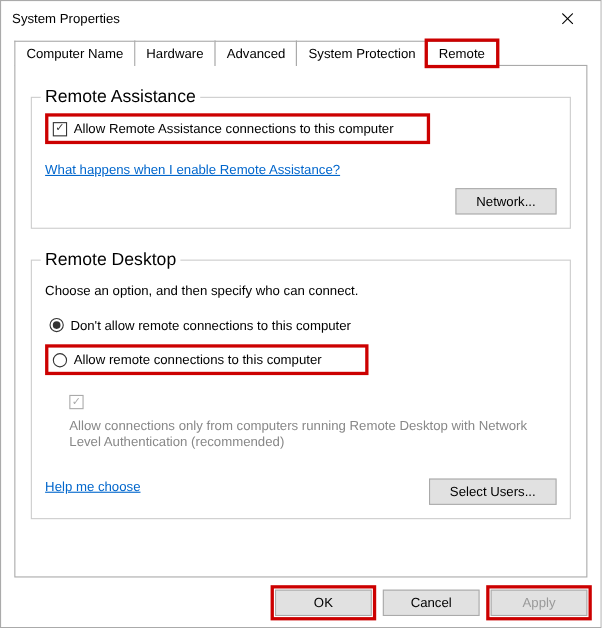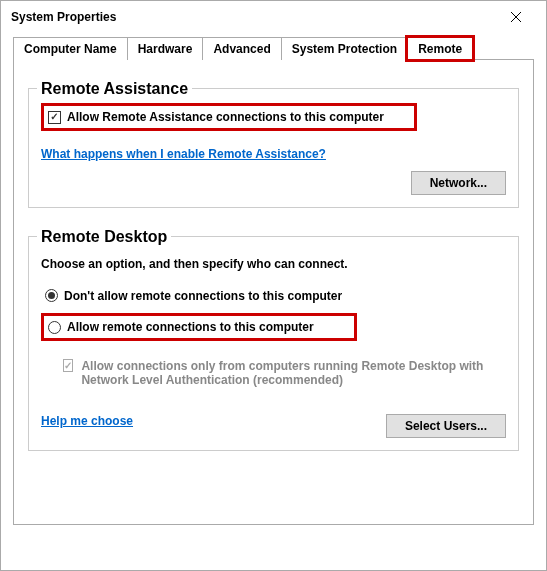--- a/index.html
+++ b/index.html
@@ -14,21 +14,20 @@
       height: 571px;
       overflow: hidden;
     }
     .window {
       width: 547px;
       height: 571px;
       background: #fff;
       border: 1px solid #aaa;
       display: flex;
       flex-direction: column;
-      font-weight: bold;
     }
     .titlebar {
       display: flex;
       align-items: center;
       justify-content: space-between;
       padding: 6px 10px 6px 10px;
       height: 32px;
     }
     .close-btn {
       width: 40px;
@@ -175,20 +174,21 @@
     .disabled-text {
       color: #888;
     }
     .sub-option {
       display: flex;
       align-items: flex-start;
       gap: 8px;
       margin-left: 22px;
       margin-top: 18px;
       margin-bottom: 27px;
+      flex-direction: column;
     }
     .spacer-v { height: 16px; }
     .footer-btns {
       display: flex;
       justify-content: flex-end;
       gap: 10px;
       padding: 10px 12px;
     }
     .footer-btns .wrap {
       display: inline-block;
@@ -272,13 +272,24 @@
 
         <div class="gb-bottom-row">
           <span class="link">Help me choose</span>
           <div class="btn">Select Users...</div>
         </div>
       </div>
 
     </div>
   </div>
 
+  <div class="footer-btns">
+    <span class="wrap red-wrap">
+        <div class="btn">OK</div>
+      </span>
+    <span class="wrap">
+        <div class="btn">Cancel</div>
+      </span>
+    <span class="wrap red-wrap">
+        <div class="btn disabled">Apply</div>
+      </span>
+  </div>
 </div>
 
 </body></html>

